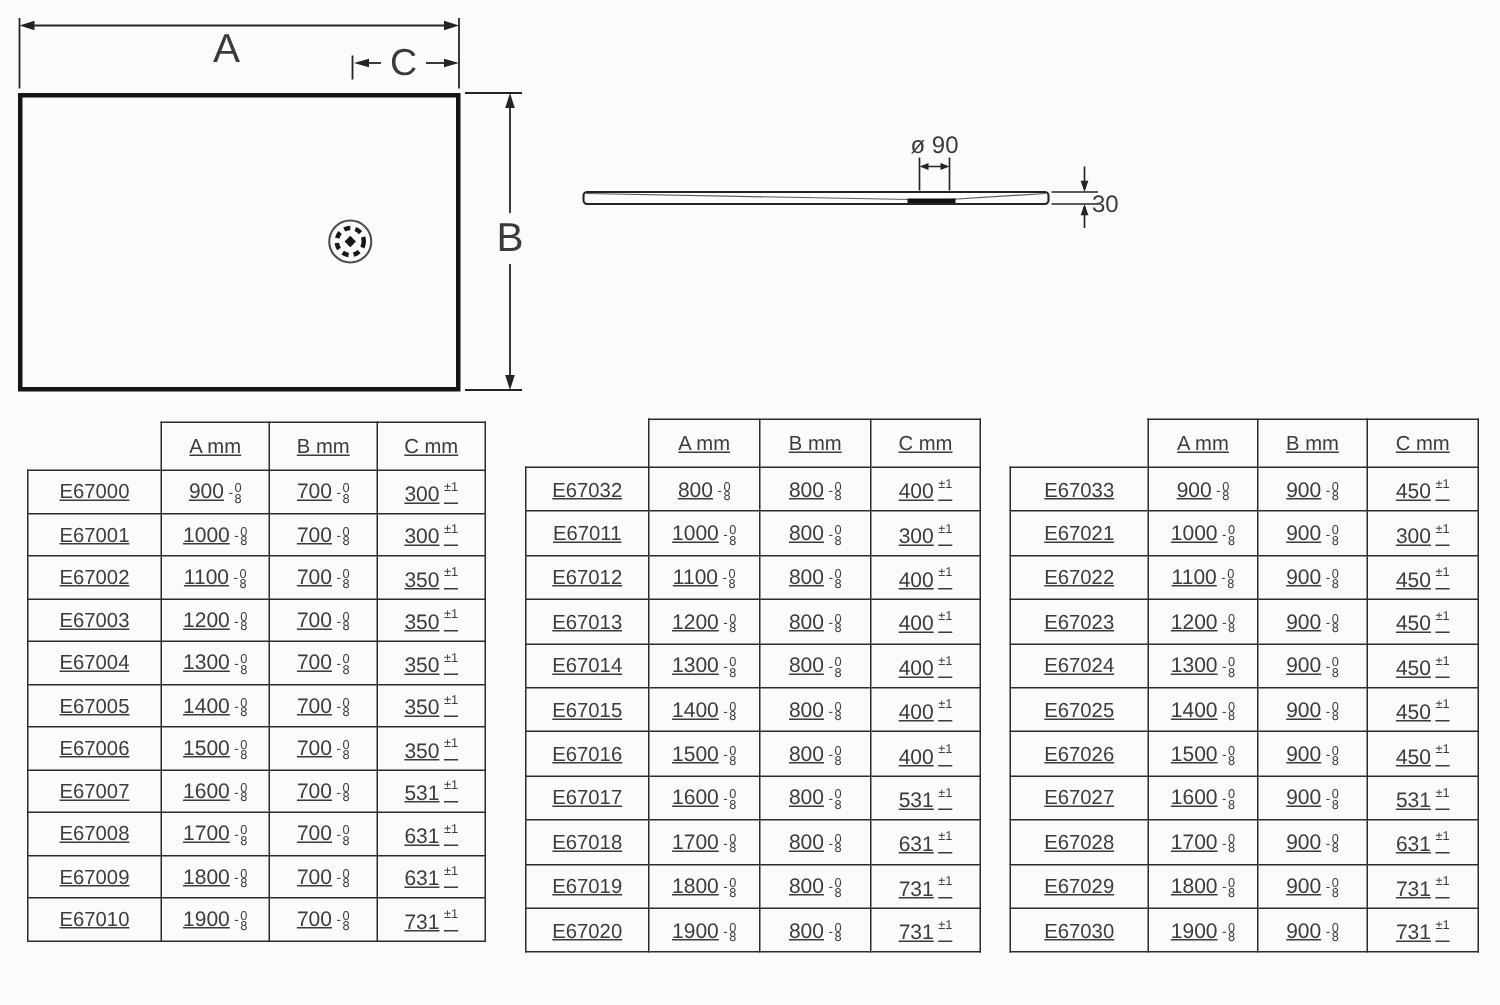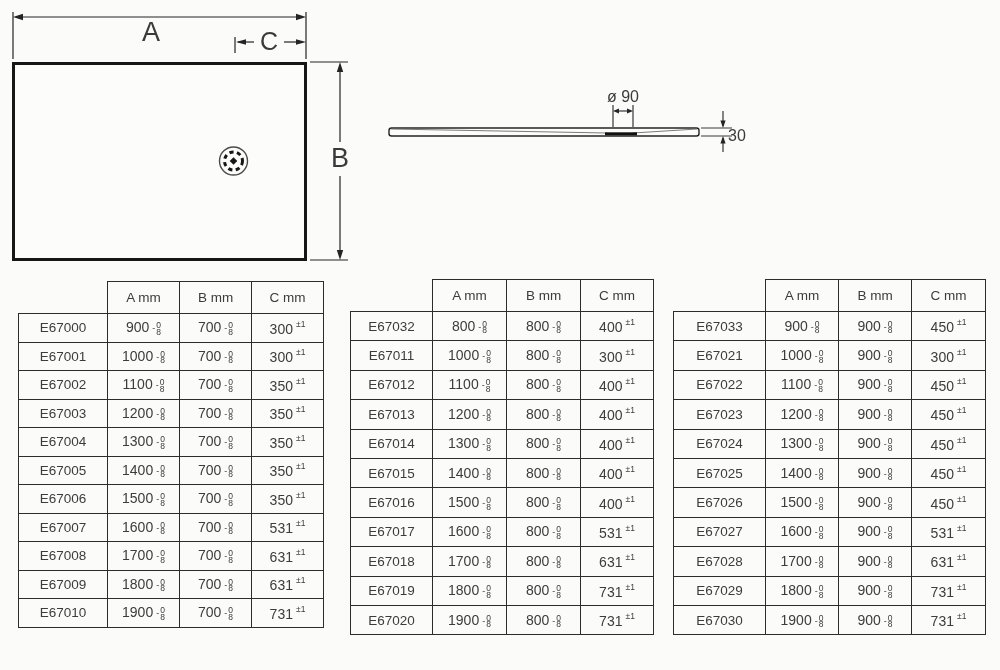--- a/index.html
+++ b/index.html
@@ -17,20 +17,21 @@
   #plan-view{left:0;top:0;}
   #side-view{left:375px;top:75px;}
   svg text{fill:#3a3a3a;}
 
   
   .spec-table{
     position:absolute;
     border-collapse:collapse;
     table-layout:fixed;
     font-size:13.5px;
+    text-decoration:underline;
   }
   .spec-table th,.spec-table td{
     border:1px solid #2c2c2c;
     text-align:center;
     vertical-align:middle;
     font-weight:normal;
     padding:0;
     white-space:nowrap;
     background:transparent;
   }

